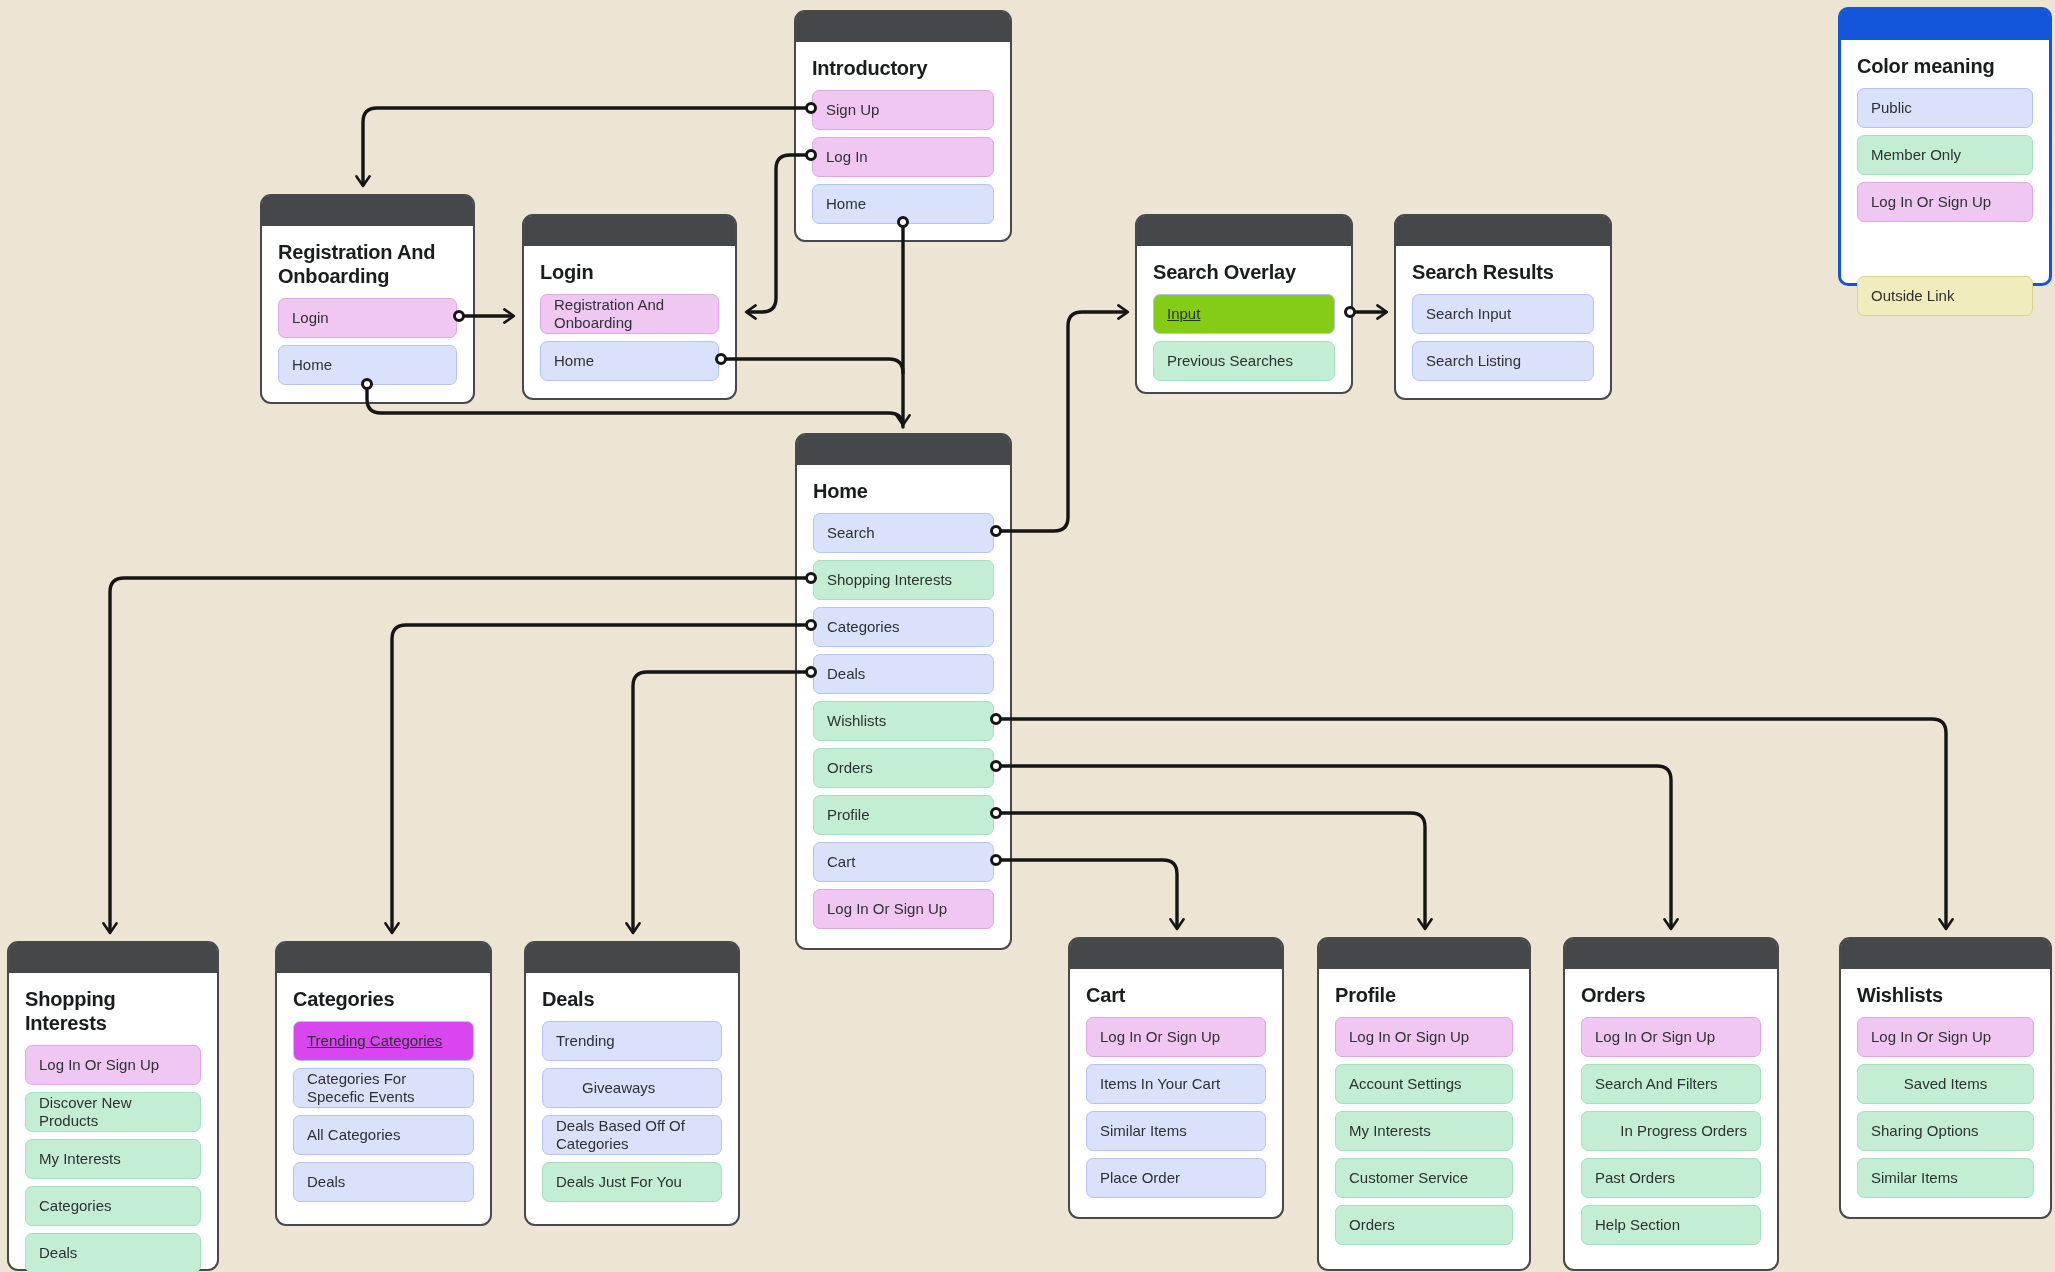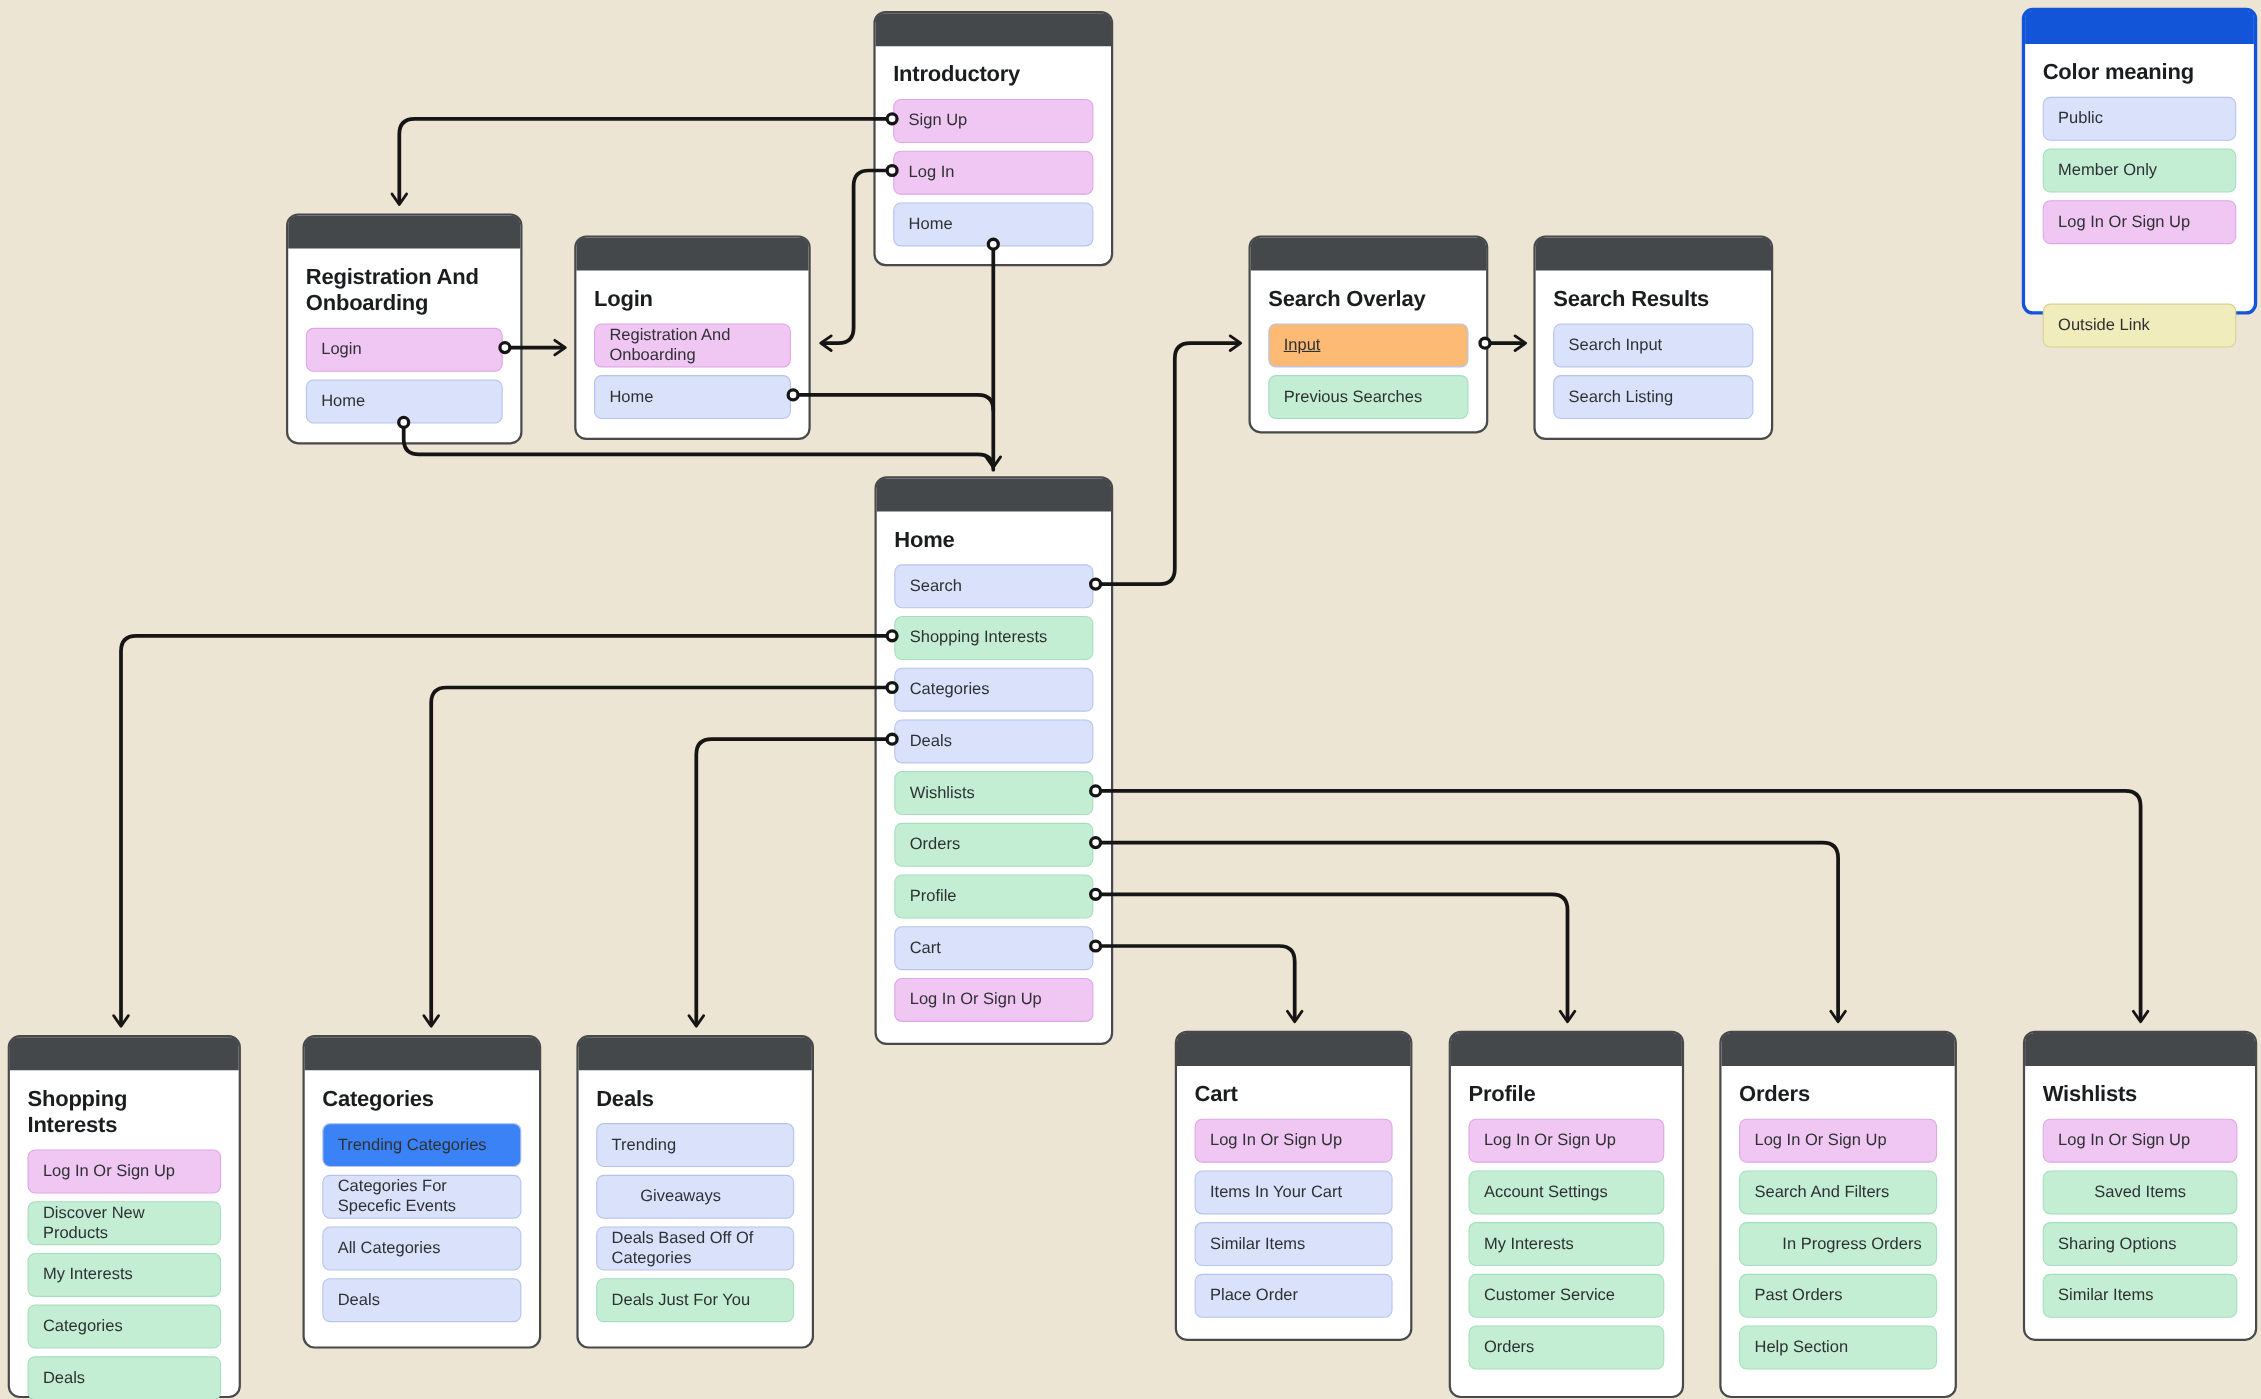--- a/index.html
+++ b/index.html
@@ -101,21 +101,21 @@
           </div>
         </div>
     </div>
   </div>
 
   <div class="card" id="c-search-overlay">
     <div class="card-header"></div>
     <div class="card-body">
       <div class="card-title">Search Overlay</div>
       <div class="card-rows">
-          <div class="row" style="background: #fdba74; border-color: rgb(182, 195, 238); text-decoration: underline;">
+          <div class="row" style="background: #84cc16; border-color: rgb(182, 195, 238); text-decoration: underline;">
             <span>Input</span>
           </div>
           <div class="row" style="background: rgb(195, 238, 212); border-color: rgb(165, 223, 189);">
             <span>Previous Searches</span>
           </div>
         </div>
     </div>
   </div>
 
   <div class="card" id="c-search-results">
@@ -191,21 +191,21 @@
           </div>
         </div>
     </div>
   </div>
 
   <div class="card" id="c-categories">
     <div class="card-header"></div>
     <div class="card-body">
       <div class="card-title">Categories</div>
       <div class="card-rows">
-          <div class="row" style="background: #3b82f6; border-color: rgb(182, 195, 238);">
+          <div class="row" style="background: #d946ef; border-color: rgb(182, 195, 238); text-decoration: underline;">
             <span>Trending Categories</span>
           </div>
           <div class="row" style="background: rgb(217, 226, 250); border-color: rgb(182, 195, 238);">
             <span>Categories For Specefic Events</span>
           </div>
           <div class="row" style="background: rgb(217, 226, 250); border-color: rgb(182, 195, 238);">
             <span>All Categories</span>
           </div>
           <div class="row" style="background: rgb(217, 226, 250); border-color: rgb(182, 195, 238);">
             <span>Deals</span>

